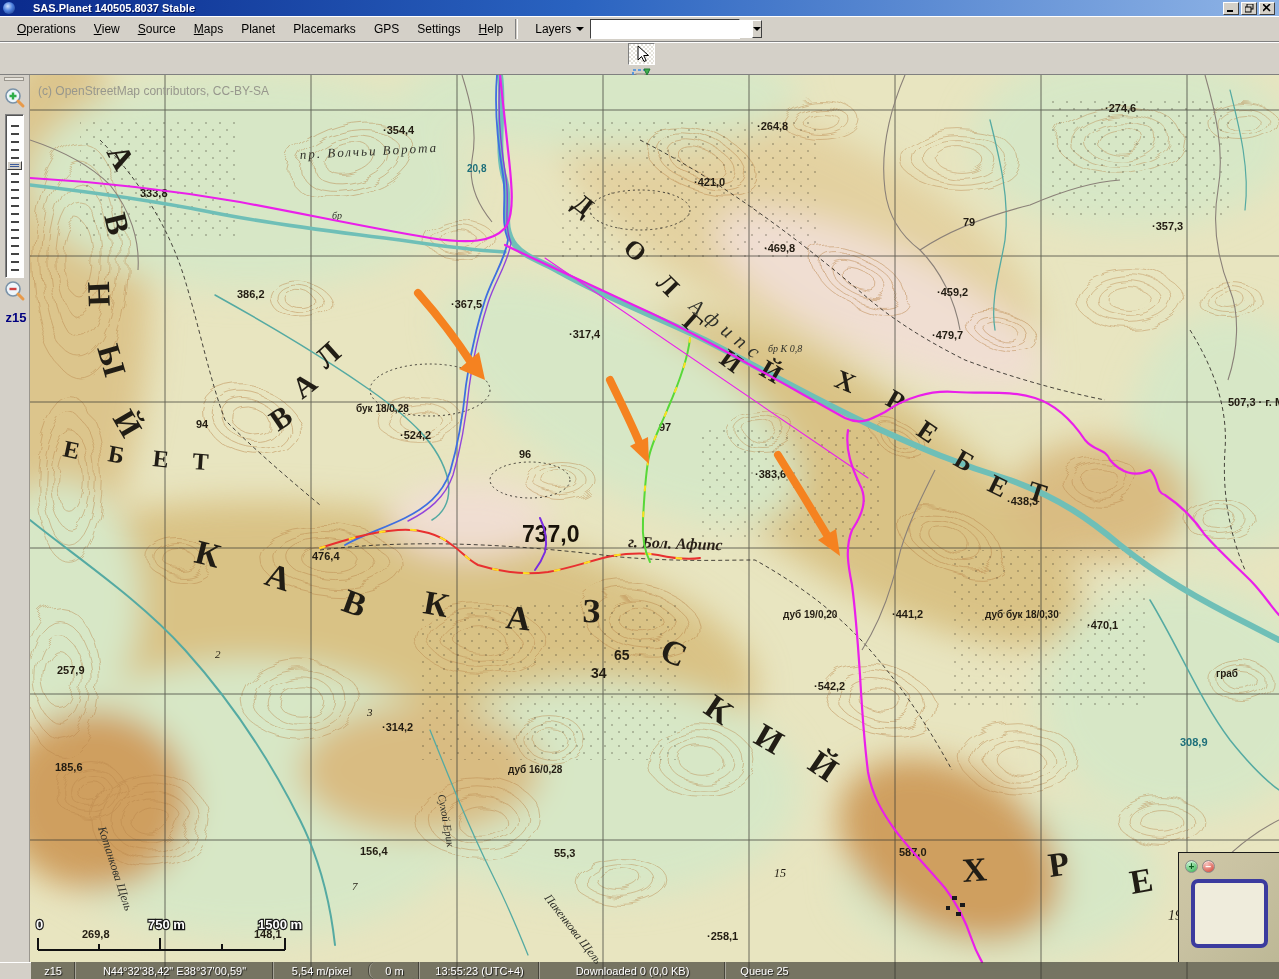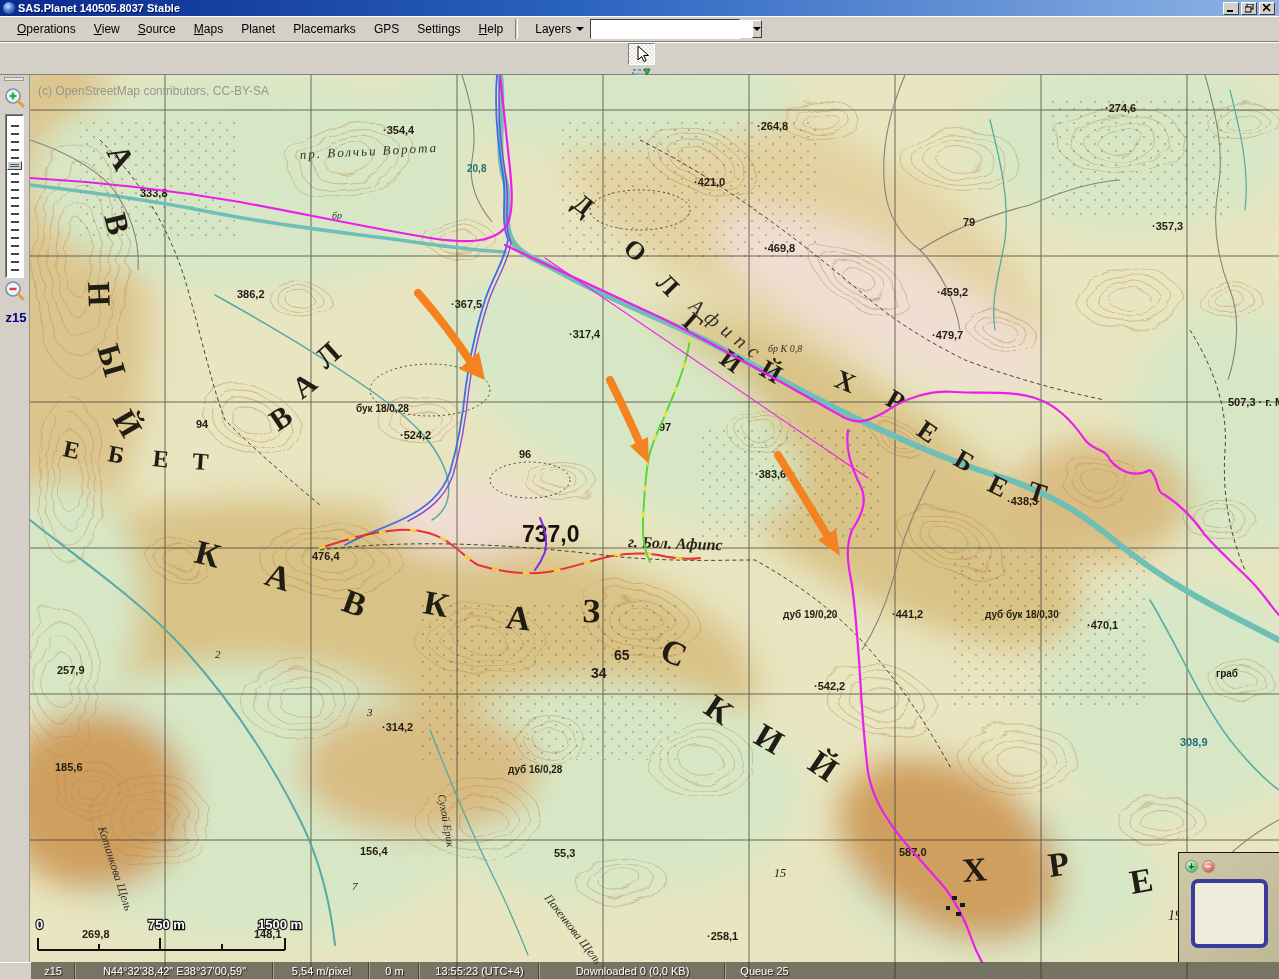--- a/index.html
+++ b/index.html
@@ -2,21 +2,21 @@
 <html><head>
 <meta charset="utf-8">
 <style>
   * { margin:0; padding:0; box-sizing:border-box; }
   html,body { width:1279px; height:979px; overflow:hidden; font-family:"Liberation Sans",sans-serif; }
   #app { position:relative; width:1279px; height:979px; background:#d4d0c8; }
 
   
   #titlebar { position:absolute; left:0; top:0; width:1279px; height:16px;
     background:linear-gradient(90deg,#0a2a8c 0%,#2a63c0 45%,#8fb4e6 100%);
-    display:flex; align-items:center; padding:0 2px; }
+    display:flex; align-items:center; padding:0 2px;gap:15px; }
   #title-icon { width:12px; height:12px; margin:0 3px 0 1px;
     background:radial-gradient(circle at 40% 35%,#cfe2ff 0%,#4a7ddb 45%,#122f78 100%);
     border-radius:50%; flex:none; }
   #title-text { color:#fff; font-size:11px; font-weight:bold; text-shadow:1px 1px 0 #00135e; white-space:nowrap; }
   #win-buttons { margin-left:auto; display:flex; gap:2px; padding-right:2px; }
   .win-btn { width:16px; height:13px; background:#d4d0c8; border:1px solid #fff;
     border-right-color:#404040; border-bottom-color:#404040;
     display:flex; align-items:center; justify-content:center; font-size:9px; line-height:1; color:#000; }
   .win-btn svg { display:block; }
 
@@ -716,20 +716,20 @@
     <div class="mm-btn" id="mm-minus">−</div>
     <div id="mm-viewport"></div>
   </div>
 
   <div id="statusbar">
     <div id="status-corner"></div>
     <div id="status-main">
         <div class="status-seg" style="width: 44px;">z15</div>
         <div class="status-seg" style="width: 198px;">N44°32'38,42" E38°37'00,59"</div>
         <div class="status-seg" style="width: 96px;">5,54 m/pixel</div>
-        <div class="status-seg" style="width: 50px;">0 m</div>
+        <div class="status-seg" style="width: 50px; border-radius: 7px;">0 m</div>
         <div class="status-seg" style="width: 120px;">13:55:23 (UTC+4)</div>
         <div class="status-seg" style="width: 186px;">Downloaded 0 (0,0 KB)</div>
         <div class="status-seg" style="width: 78px;">Queue 25</div>
       </div>
   </div>
 
 </div>
 
 </body></html>

